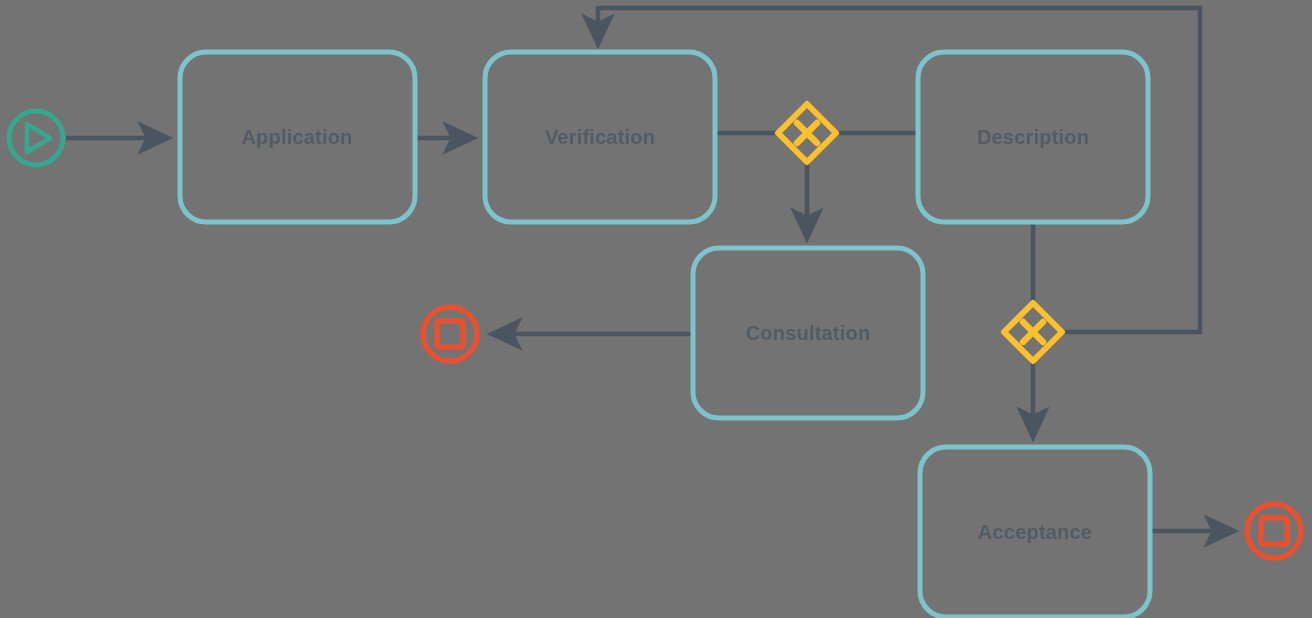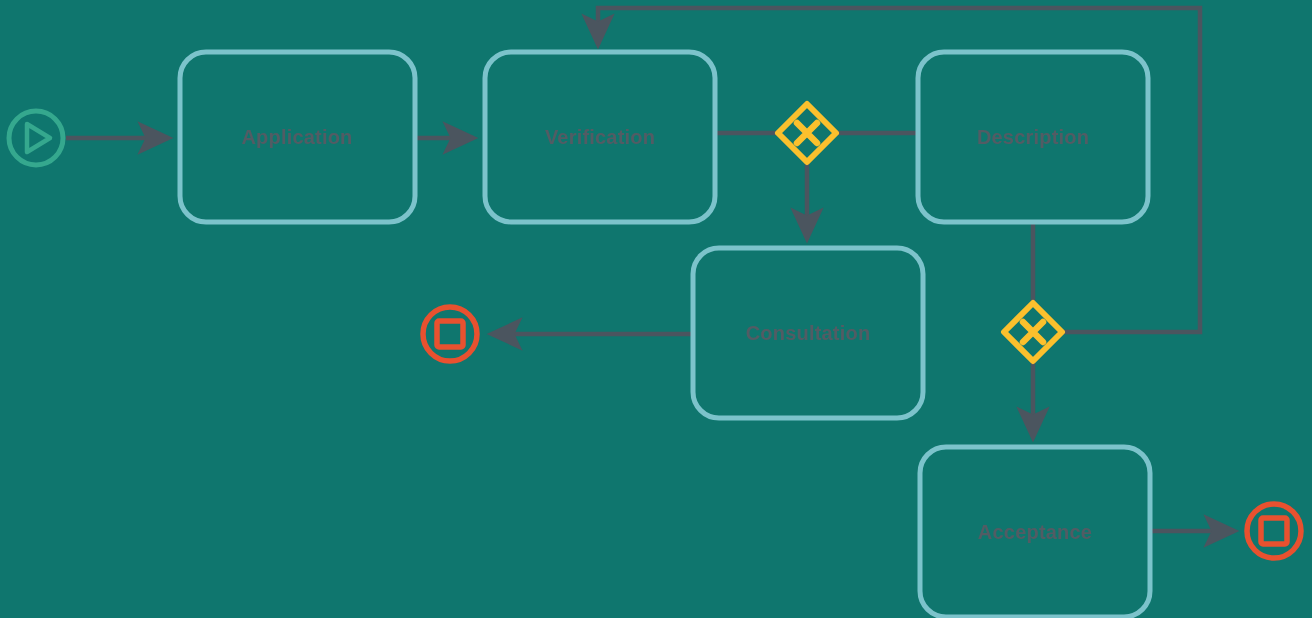--- a/index.html
+++ b/index.html
@@ -11,21 +11,21 @@
     height: 618px;
     overflow: hidden;
   }
   body {
     font-family: "Liberation Sans", sans-serif;
   }
   #diagram-root {
     position: relative;
     width: 1312px;
     height: 618px;
-    background: #0f766e;
+    background: #737373;
   }
   #diagram-svg {
     position: absolute;
     top: 0;
     left: 0;
     width: 1312px;
     height: 618px;
     display: block;
   }
   .node-label {

